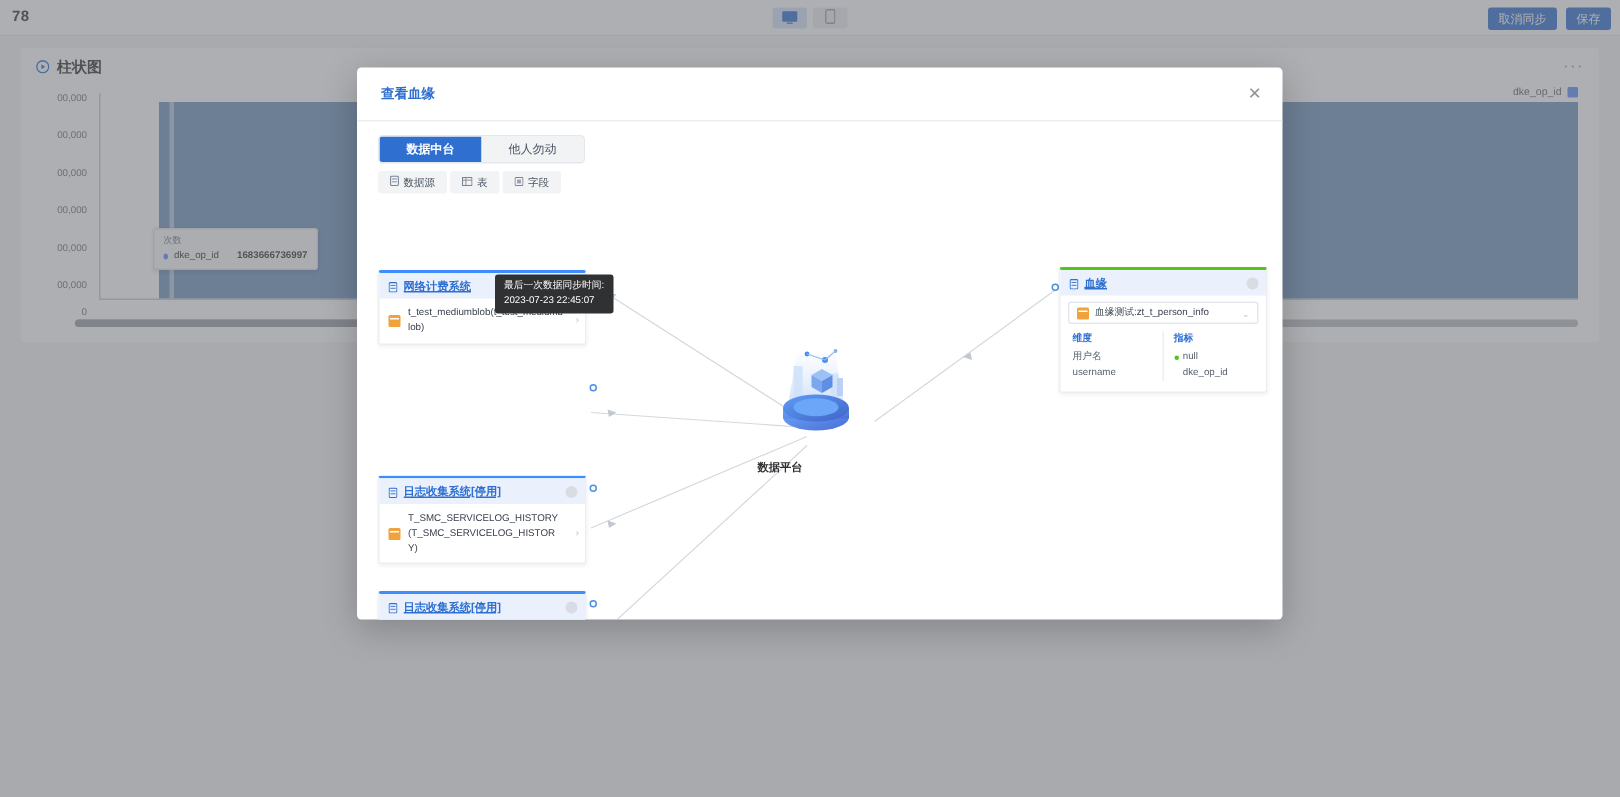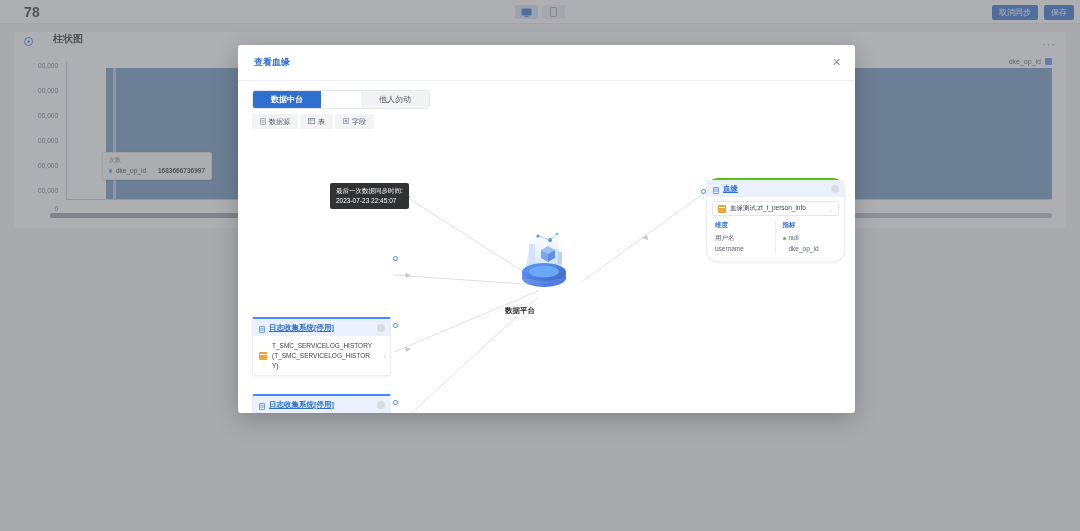--- a/index.html
+++ b/index.html
@@ -18,22 +18,22 @@
   }
 
   
   #topbar {
     position: absolute; top: 0; left: 0; right: 0; height: 24px;
     background: #ffffff;
     border-bottom: 1px solid #e6e8eb;
     display: flex; align-items: center;
   }
   #topbar-left {
-    padding-left: 24px;
-    font-size: 14px; font-weight: bold; color: #303133;
+    padding-left: 8px;
+    font-size: 10px; font-weight: bold; color: #303133;
     letter-spacing: 0.2px;
   }
   #topbar-center {
     position: absolute; left: 0; right: 0; top: 0; height: 24px;
     display: flex; align-items: center; justify-content: center; gap: 4px;
   }
   .view-toggle {
     width: 23px; height: 14px;
     border-radius: 2px;
     display: flex; align-items: center; justify-content: center;
@@ -63,23 +63,23 @@
     padding: 8px 14px;
   }
   #widget-card {
     position: relative;
     background: #ffffff;
     height: 196px;
     border-radius: 2px;
   }
   #widget-header {
     height: 26px;
-    display: flex; align-items: flex-start;
+    display: flex; align-items: center;
     padding: 0 10px;
-    gap: 20px;
+    gap: 5px;
   }
   #widget-title {
     font-size: 10px; font-weight: bold; color: #303133;
   }
   #widget-more {
     position: absolute; right: 10px; top: 6px;
     font-size: 11px; color: #909399; letter-spacing: 1px;
   }
   #chart-legend {
     position: absolute; right: 14px; top: 26px;
@@ -177,21 +177,20 @@
     font-family: inherit;
   }
   #modal-body { position: absolute; top: 36px; left: 0; right: 0; bottom: 0; }
 
   
   #tabs {
     position: absolute; left: 14px; top: 9px;
     display: flex;
     border-radius: 3px; overflow: hidden;
     border: 1px solid #e4e7ec;
-    gap: 40px;
   }
   .tab {
     width: 68px; height: 17px;
     font-size: 8px;
     display: flex; align-items: center; justify-content: center;
     background: #f2f3f5; color: #4b5563;
     border: none; font-family: inherit;
   }
   .tab.active { background: #2f6fd0; color: #ffffff; font-weight: bold; }
 
@@ -292,21 +291,21 @@
   }
 
   
   #lineage-panel {
     position: absolute;
     left: 468px; top: 97px;
     width: 139px;
     background: #ffffff;
     border: 1px solid #eceef1;
     border-top: 2px solid #52c41a;
-    border-radius: 12px;
+    border-radius: 2px;
     box-shadow: 0 1px 3px rgba(16,24,40,.06);
   }
   #lineage-head {
     height: 17px;
     background: #eaf1fd;
     display: flex; align-items: center;
     padding: 0 6px; gap: 4px;
     position: relative;
   }
   #lineage-head-label {
@@ -500,20 +499,38 @@
         </g>
         <g fill="#c3c8d0">
           <path d="M167 115 l6 0 l-3 4 z"></path>
           <path d="M167 192 l6 2 l-5 3 z"></path>
           <path d="M167 266 l6 2 l-5 3 z"></path>
           <path d="M167 341 l6 1 l-4 4 z"></path>
           <path d="M404 157 l5 -3 l1 5 z"></path>
         </g>
       </svg>
 
+      <div class="src-group" style="top:99px;">
+        <div class="src-head">
+          <span>
+            <svg width="6" height="7" viewBox="0 0 6 7">
+              <rect x="0.4" y="0.4" width="5.2" height="6.2" rx="0.8" fill="none" stroke="#2f6fd0" stroke-width="0.7"></rect>
+              <line x1="1.3" y1="2.3" x2="4.7" y2="2.3" stroke="#2f6fd0" stroke-width="0.6"></line>
+              <line x1="1.3" y1="4.2" x2="4.7" y2="4.2" stroke="#2f6fd0" stroke-width="0.6"></line>
+            </svg>
+          </span>
+          <span class="src-head-label">网络计费系统</span>
+          <span class="src-help"></span>
+        </div>
+        <div class="src-item">
+          <span class="tbl-icon"></span>
+          <span class="src-item-label">t_test_mediumblob(t_test_mediumblob)</span>
+          <span class="src-chevron">›</span>
+        </div>
+      </div>
       <div class="port" style="left:155px; top:105px;"></div>
 
       <div class="port" style="left:155px; top:175px;"></div>
 
       <div class="src-group" style="top:236px;">
         <div class="src-head">
           <span>
             <svg width="6" height="7" viewBox="0 0 6 7">
               <rect x="0.4" y="0.4" width="5.2" height="6.2" rx="0.8" fill="none" stroke="#2f6fd0" stroke-width="0.7"></rect>
               <line x1="1.3" y1="2.3" x2="4.7" y2="2.3" stroke="#2f6fd0" stroke-width="0.6"></line>

